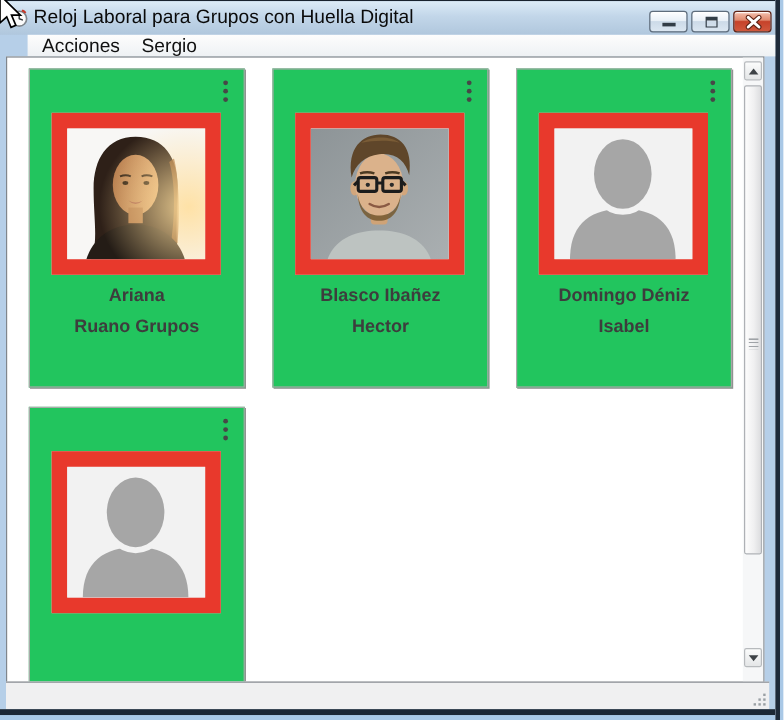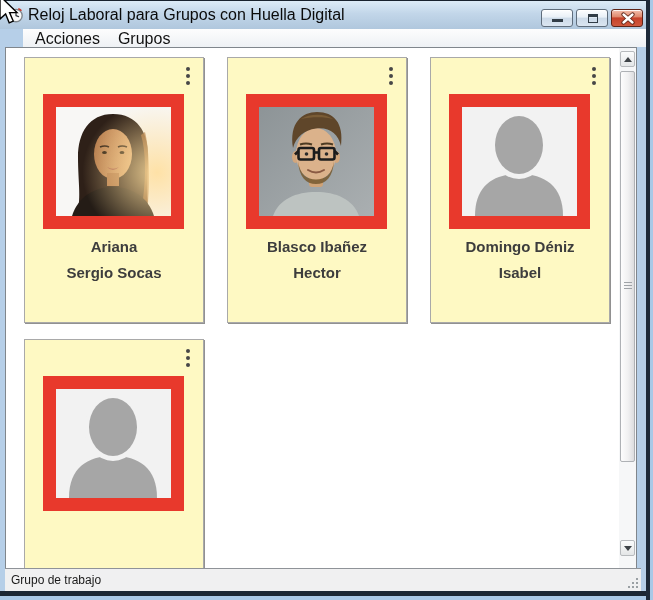--- a/index.html
+++ b/index.html
@@ -37,21 +37,21 @@
              background:linear-gradient(180deg,#fdfdfd,#eef1f4); font-size:16px; color:#111;
              display:flex; align-items:center; }
   .menu-item { padding:1px 9px; height:18px; line-height:17px; cursor:default; }
   .menu-item:first-child { margin-left:3px; }
 
   
   .content-frame { position:absolute; left:5px; top:47px; width:632px; height:522px;
                    border:1px solid #80868c; background:#fff; }
   .cards-viewport { position:absolute; left:0; top:0; right:17px; bottom:0; overflow:hidden; }
 
-  .card { position:absolute; width:180px; height:266px; background:#fef9c3;
+  .card { position:absolute; width:180px; height:266px; background:#22c55e;
           border:1px solid #a9a9a9; box-shadow:1px 1px 0 #919191; }
   .card-dots { position:absolute; top:9px; right:13px; display:flex; flex-direction:column; gap:3px; }
   .card-dots i { width:4px; height:4px; border-radius:50%; background:#474747; }
   .photo-frame { position:absolute; left:18px; top:36px; width:141px; height:135px;
                  border:13px solid #e8392c; background:#f2f2f2; }
   .photo-frame svg { display:block; width:115px; height:109px; }
   .card-names { position:absolute; left:0; top:176px; width:100%; text-align:center;
                 font-size:15px; font-weight:bold; color:#3d3d3d; line-height:26px; }
 
   
@@ -119,21 +119,21 @@
           <svg class="glyph-close" width="14" height="13" viewBox="0 0 14 13">
             <path d="M2.5,2.5 L11.5,10.5 M11.5,2.5 L2.5,10.5" stroke="#5f2417" stroke-width="4.2" stroke-linecap="round"></path>
             <path d="M2.5,2.5 L11.5,10.5 M11.5,2.5 L2.5,10.5" stroke="#ffffff" stroke-width="2.4" stroke-linecap="round"></path>
           </svg>
         </div>
       </div>
     </div>
 
     <div class="menubar">
       <span class="menu-item">Acciones</span>
-      <span class="menu-item">Grupos</span>
+      <span class="menu-item">Sergio</span>
     </div>
 
     <div class="content-frame">
       <div class="cards-viewport">
 
         <div class="card" style="left:18px; top:9px;">
           <div class="card-dots">
               <i></i>
               <i></i>
               <i></i>
@@ -159,21 +159,21 @@
               <ellipse cx="48.5" cy="45.5" rx="2.4" ry="1.6" fill="#221409"></ellipse>
               <ellipse cx="66" cy="45.5" rx="2.4" ry="1.6" fill="#221409"></ellipse>
               <path d="M51,60 Q57,63.5 63,60 Q57,66 51,60 Z" fill="#a35847"></path>
               <rect x="51" y="66" width="12" height="13" fill="#b27749"></rect>
               <path d="M16,109 C22,90 38,80 57,80 C76,80 92,90 98,109 Z" fill="#241c16"></path>
               <rect width="115" height="109" fill="url(#a-glow)"></rect>
             </svg>
           </div>
           <div class="card-names">
             <div>Ariana</div>
-            <div>Sergio Socas</div>
+            <div>Ruano Grupos</div>
           </div>
         </div>
 
         <div class="card" style="left:221px; top:9px;">
           <div class="card-dots">
               <i></i>
               <i></i>
               <i></i>
             </div>
           <div class="photo-frame">
@@ -258,21 +258,20 @@
         <div class="scroll-thumb">
           <span class="thumb-grip"></span>
         </div>
         <div class="scroll-btn down">
           <span class="tri-down"></span>
         </div>
       </div>
     </div>
 
     <div class="statusbar">
-      <span class="status-text">Grupo de trabajo</span>
       <span class="resize-grip">
         <i></i>
           <i></i>
           <i></i>
           <i></i>
           <i></i>
           <i></i>
       </span>
     </div>
 

